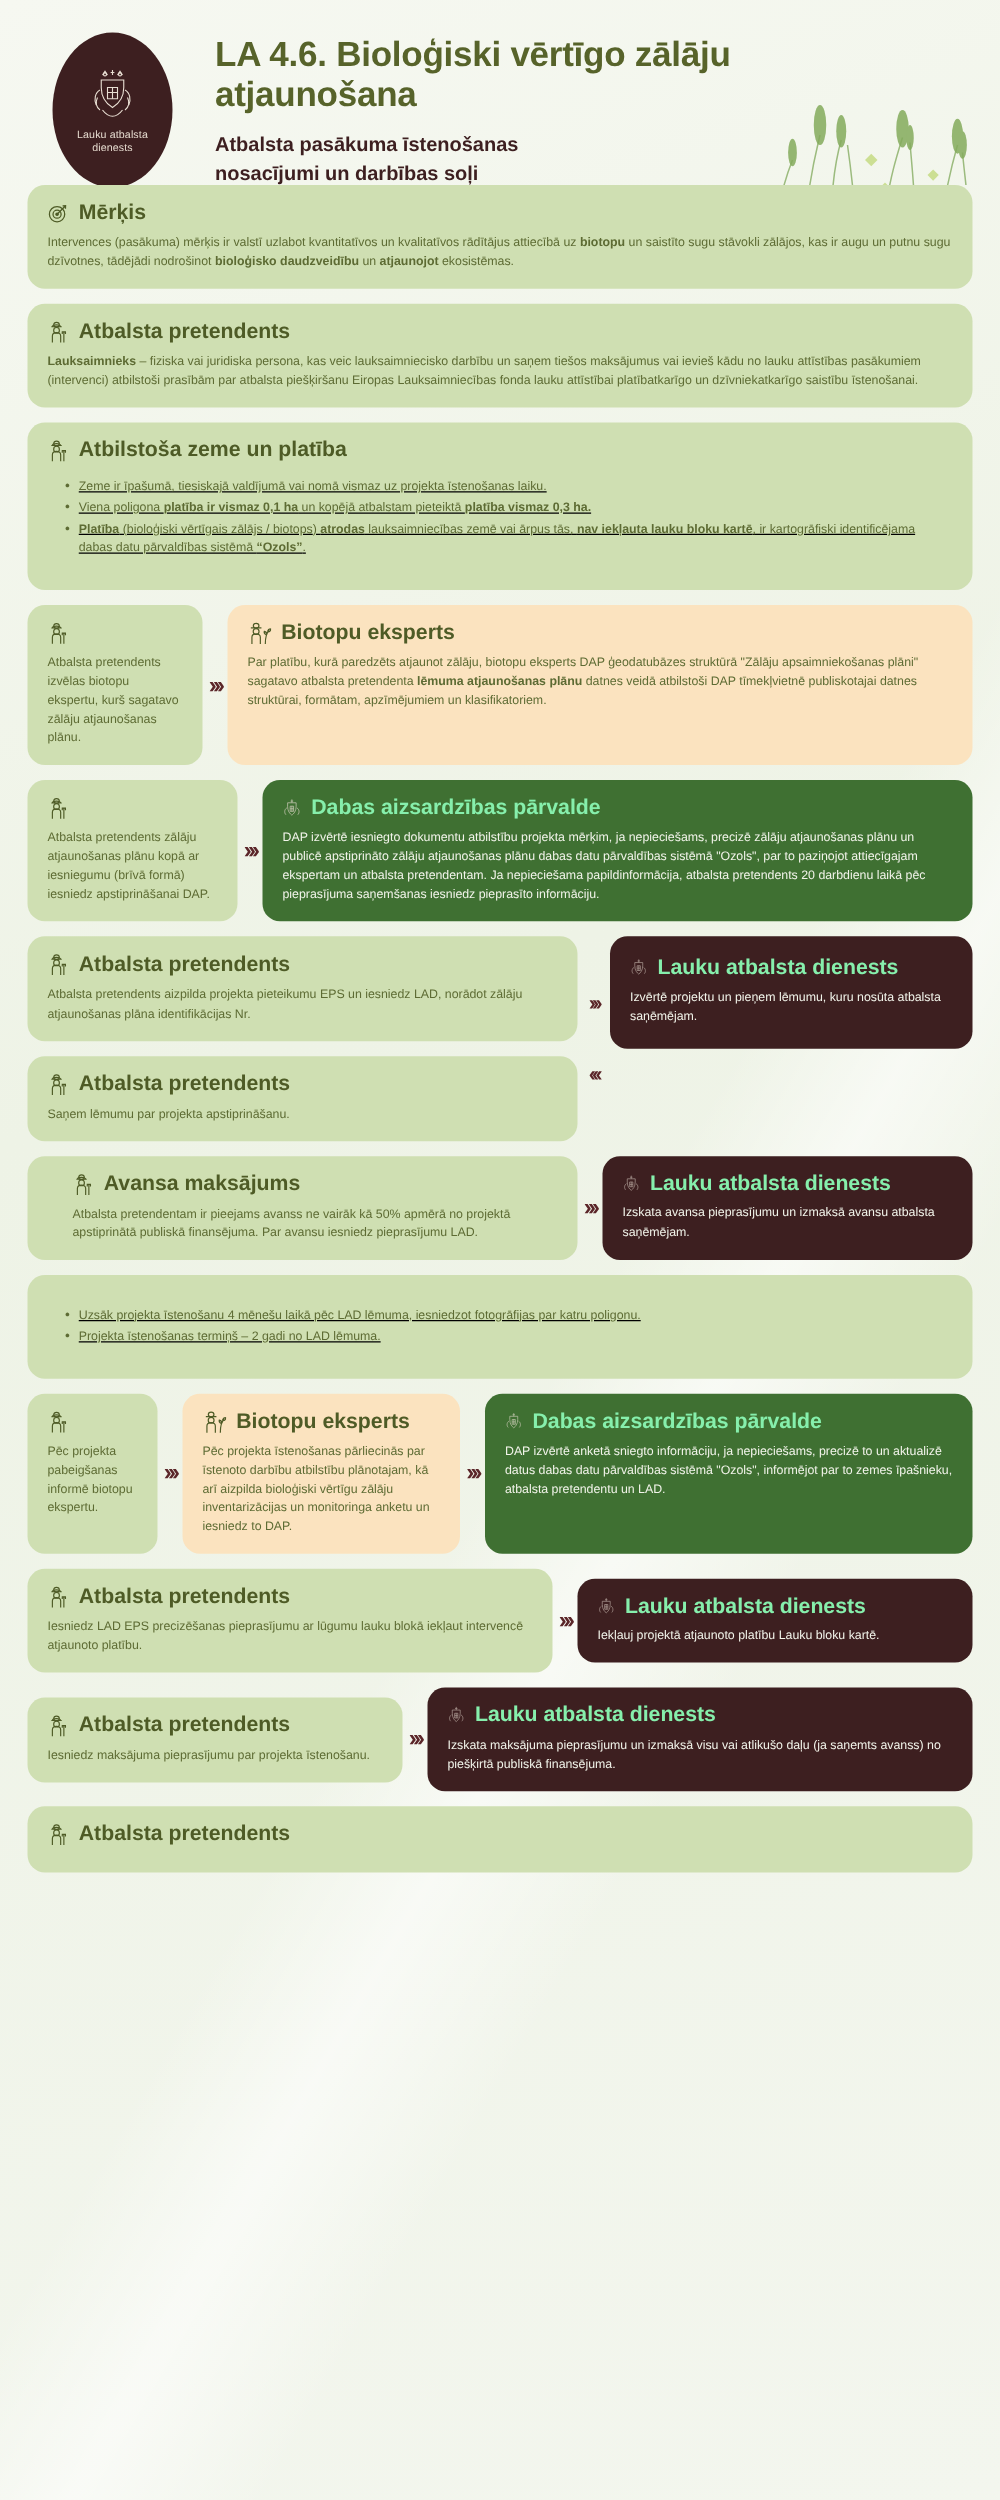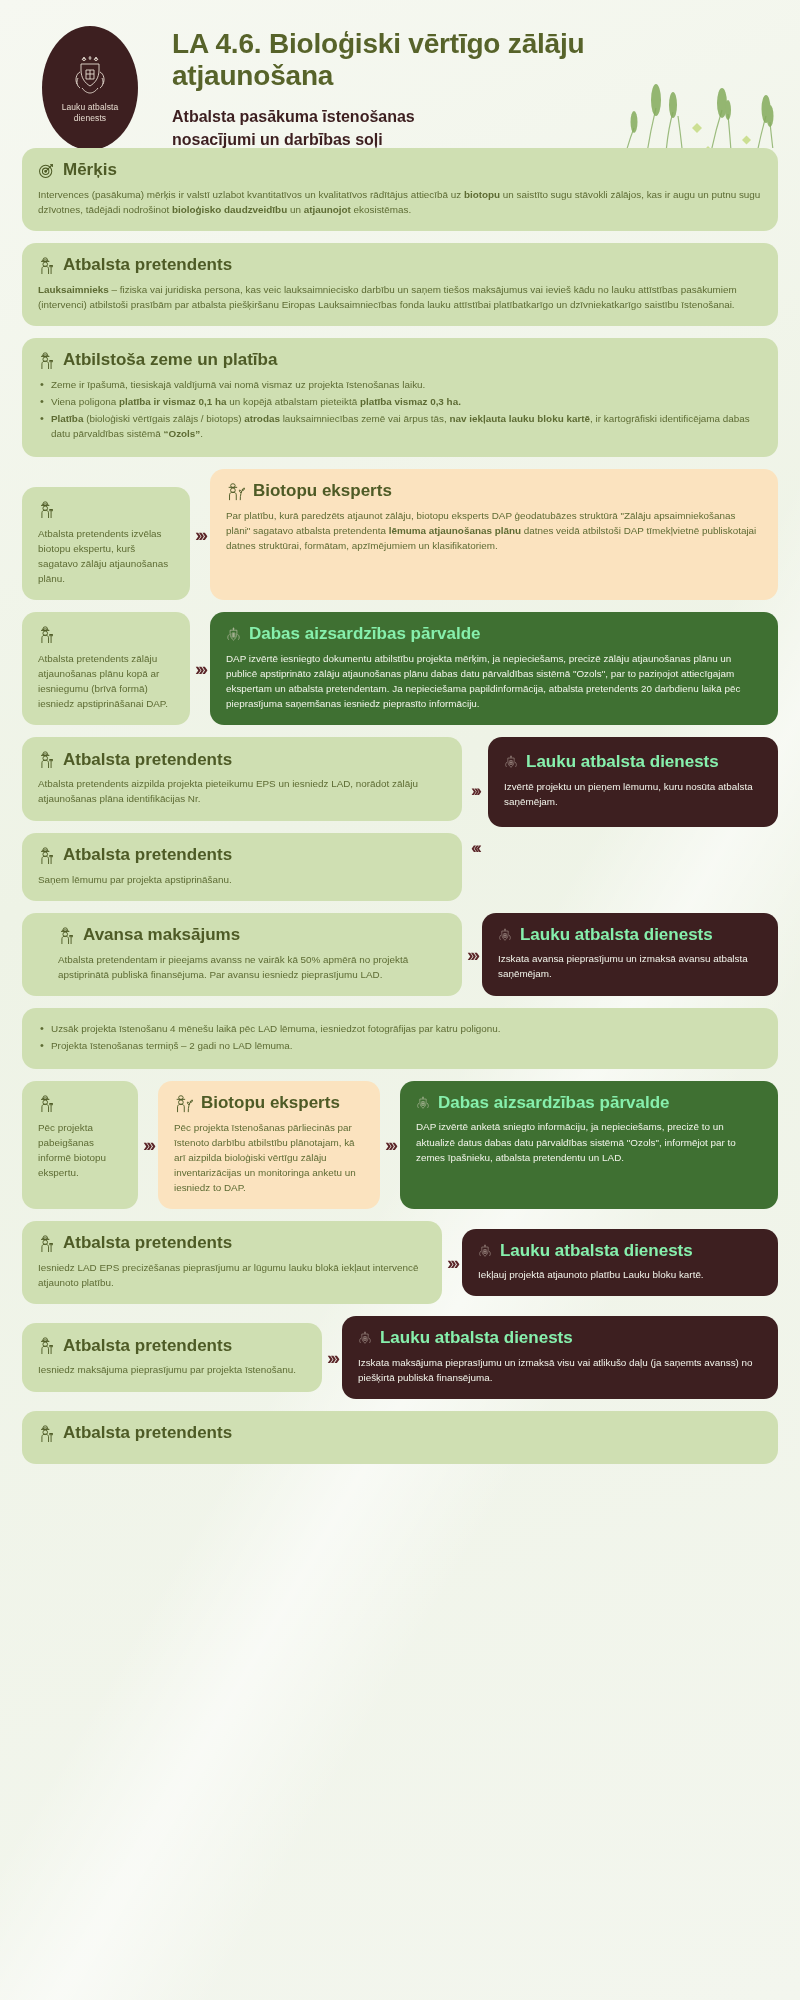--- a/index.html
+++ b/index.html
@@ -107,21 +107,21 @@
 
   .card-body {
     font-size: 9.9px;
     line-height: 1.52;
   }
   .lightgreen .card-body, .peach .card-body { color: #5d6b33; }
   .darkgreen .card-body, .maroon .card-body { color: #f2f4ea; }
 
   .card-body b { font-weight: bold; }
 
-  ul.bullets { list-style: none; margin: 0; padding: 0; }
+  ul.bullets { list-style: none; margin: 12px; padding: 0; text-decoration: underline; }
   ul.bullets li {
     position: relative;
     padding-left: 13px;
     margin-bottom: 2px;
     font-size: 9.9px;
     line-height: 1.52;
     color: #5d6b33;
   }
   ul.bullets li::before {
     content: "•";
@@ -261,21 +261,21 @@
         <div class="card-title">Atbilstoša zeme un platība</div>
       </div>
       <ul class="bullets">
           <li>Zeme ir īpašumā, tiesiskajā valdījumā vai nomā vismaz uz projekta īstenošanas laiku.</li>
           <li>Viena poligona <b>platība ir vismaz 0,1 ha</b> un kopējā atbalstam pieteiktā <b>platība vismaz 0,3 ha.</b></li>
           <li><b>Platība</b> (<span class="u">bioloģiski vērtīgais zālājs / biotops</span>) <b>atrodas</b> lauksaimniecības zemē vai ārpus tās, <b>nav iekļauta lauku bloku kartē</b>, ir kartogrāfiski identificējama dabas datu pārvaldības sistēmā <b>“Ozols”</b>.</li>
         </ul>
     </div>
 
     <div class="row">
-      <div class="card lightgreen" style="width:168px;margin-top:18px;">
+      <div class="card lightgreen" style="width:140px;">
         <div class="card-head">
           <svg class="ic ic-green" width="17" height="19" viewBox="0 0 20 22" fill="none" stroke="currentColor" stroke-width="1.1">
             <ellipse cx="8.5" cy="4.2" rx="2.6" ry="2.2"></ellipse>
             <path d="M3.6 6.2 h9.8 M4.6 6.2 c0 -1 1.6 -1.8 3.9 -1.8 s3.9 .8 3.9 1.8"></path>
             <circle cx="8.5" cy="9.6" r="2.7"></circle>
             <path d="M4.6 21 v-6.2 c0 -1.8 1.7 -3.1 3.9 -3.1 s3.9 1.3 3.9 3.1 V21"></path>
             <path d="M15.4 11 v10 M13.4 11 h4 M13.9 13 v-2 M15.4 13 v-2 M16.9 13 v-2"></path>
           </svg>
         </div>
         <div class="card-body">Atbalsta pretendents izvēlas biotopu ekspertu, kurš sagatavo zālāju atjaunošanas plānu.</div>
@@ -410,21 +410,21 @@
     <div class="spacer"></div>
 
     <div class="card lightgreen">
       <ul class="bullets">
           <li>Uzsāk projekta īstenošanu 4 mēnešu laikā pēc LAD lēmuma, iesniedzot fotogrāfijas par katru poligonu.</li>
           <li>Projekta īstenošanas termiņš – 2 gadi no LAD lēmuma.</li>
         </ul>
     </div>
 
     <div class="row" style="align-items:stretch;">
-      <div class="card lightgreen" style="width:116px;">
+      <div class="card lightgreen" style="width:104px;">
         <div class="card-head">
           <svg class="ic ic-green" width="17" height="19" viewBox="0 0 20 22" fill="none" stroke="currentColor" stroke-width="1.1">
             <ellipse cx="8.5" cy="4.2" rx="2.6" ry="2.2"></ellipse>
             <path d="M3.6 6.2 h9.8 M4.6 6.2 c0 -1 1.6 -1.8 3.9 -1.8 s3.9 .8 3.9 1.8"></path>
             <circle cx="8.5" cy="9.6" r="2.7"></circle>
             <path d="M4.6 21 v-6.2 c0 -1.8 1.7 -3.1 3.9 -3.1 s3.9 1.3 3.9 3.1 V21"></path>
             <path d="M15.4 11 v10 M13.4 11 h4 M13.9 13 v-2 M15.4 13 v-2 M16.9 13 v-2"></path>
           </svg>
         </div>
         <div class="card-body">Pēc projekta pabeigšanas informē biotopu ekspertu.</div>

